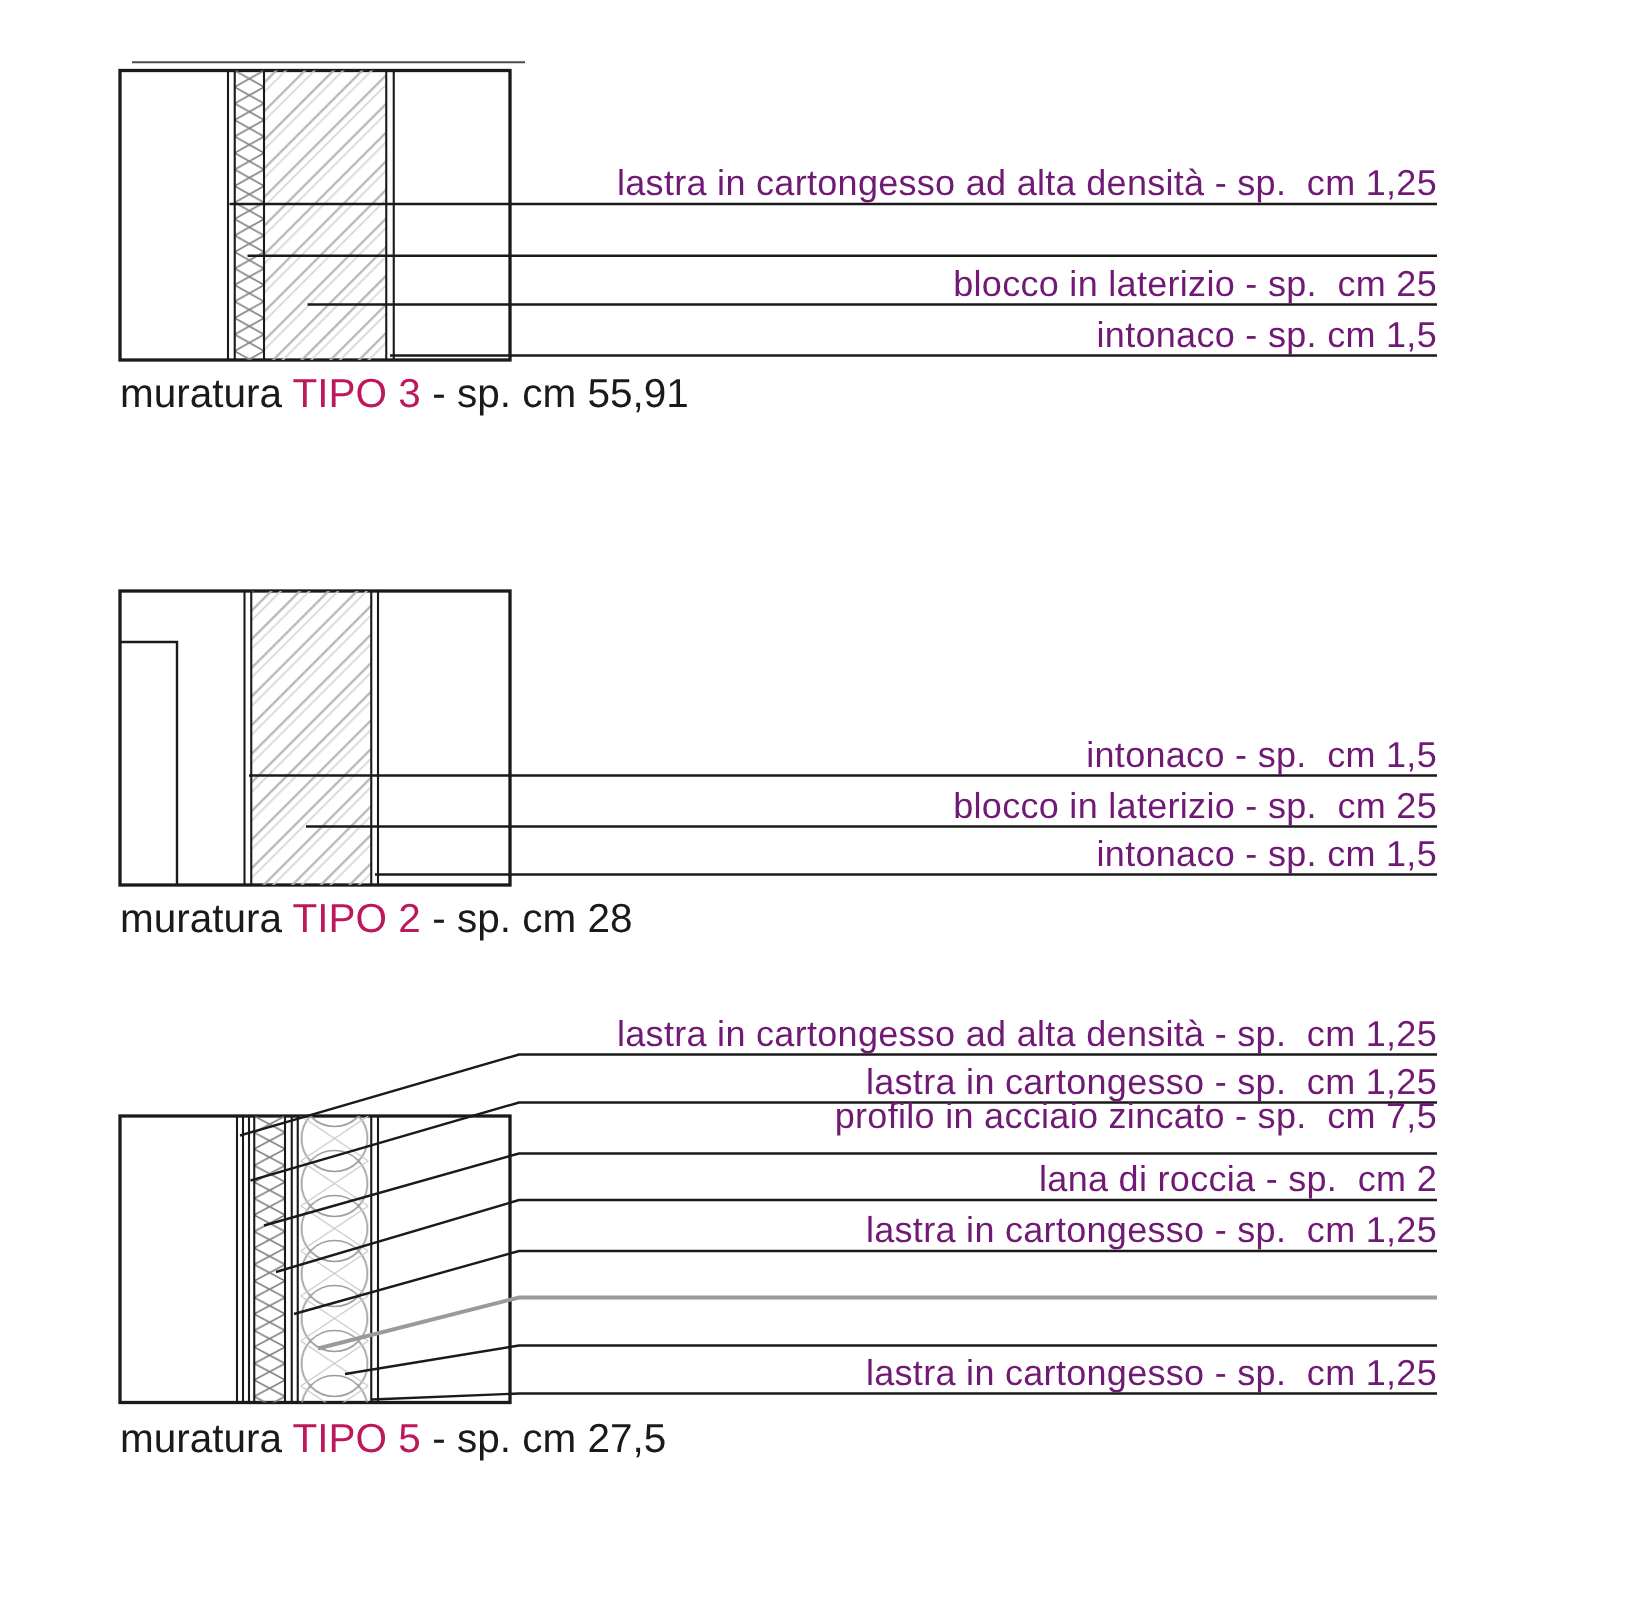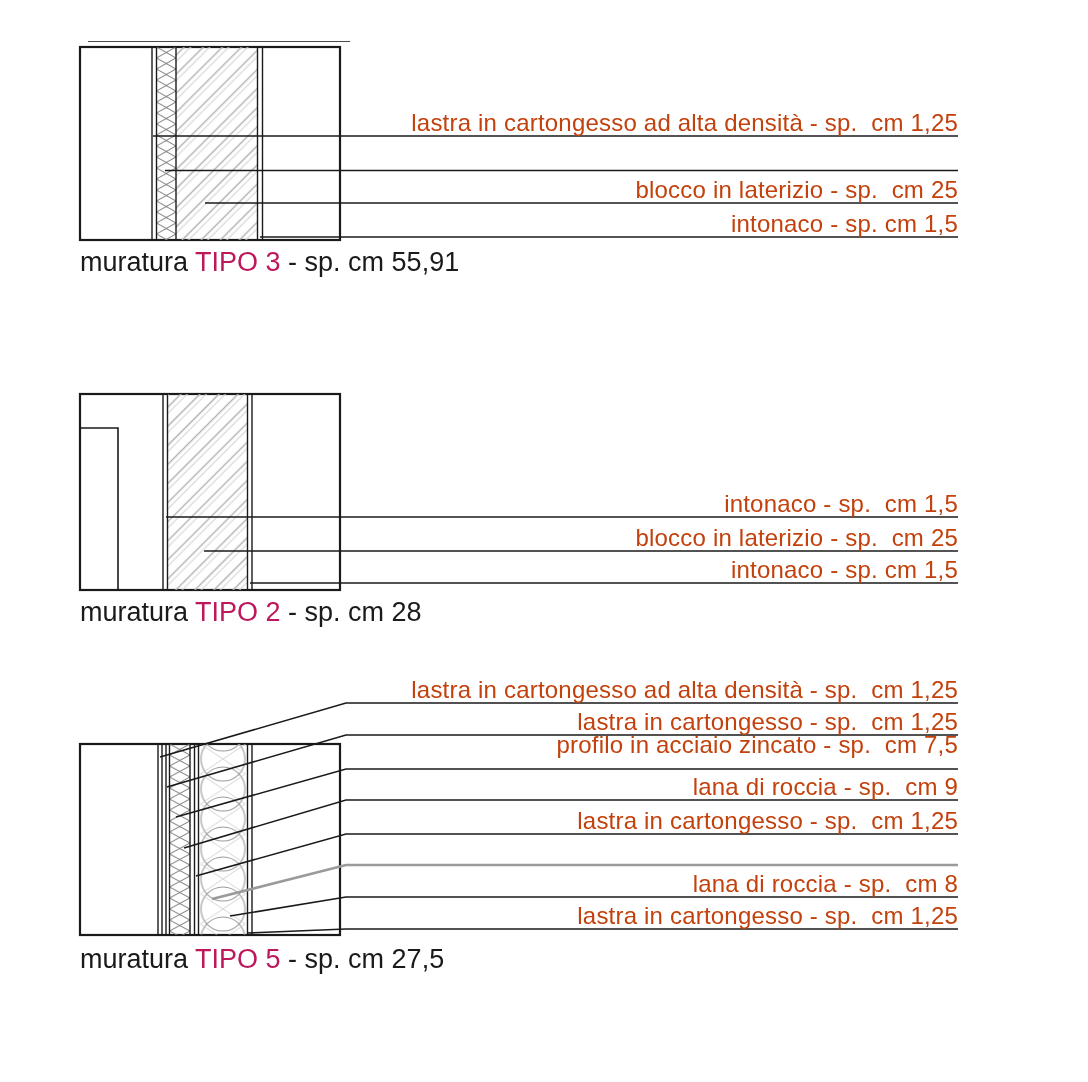--- a/index.html
+++ b/index.html
@@ -9,21 +9,21 @@
     background:#ffffff;
     overflow:hidden;
     font-family:"Liberation Sans",sans-serif;
   }
   .canvas svg{position:absolute;left:0;top:0;}
   .label{
     position:absolute;
     right:130px;
     font-size:24px;
     line-height:28px;
-    color:#c2410c;
+    color:#701a75;
     white-space:pre;
     letter-spacing:0.2px;
     text-align:center;
   }
   .caption{
     position:absolute;
     left:80px;
     font-size:27px;
     line-height:30px;
     color:#1a1a1a;
@@ -133,19 +133,18 @@
   <div class="caption" style="top:247px"><span>muratura </span><span class="red">TIPO 3</span><span> - sp. cm 55,91</span></div>
 
   <div class="label" style="top:489.5px">intonaco - sp.  cm 1,5</div>
   <div class="label" style="top:523.5px">blocco in laterizio - sp.  cm 25</div>
   <div class="label" style="top:555.5px">intonaco - sp. cm 1,5</div>
   <div class="caption" style="top:597px"><span>muratura </span><span class="red">TIPO 2</span><span> - sp. cm 28</span></div>
 
   <div class="label" style="top:675.5px">lastra in cartongesso ad alta densità - sp.  cm 1,25</div>
   <div class="label" style="top:707.5px">lastra in cartongesso - sp.  cm 1,25</div>
   <div class="label" style="top:731px">profilo in acciaio zincato - sp.  cm 7,5</div>
-  <div class="label" style="top:772.5px">lana di roccia - sp.  cm 9</div>
+  <div class="label" style="top:772.5px">lana di roccia - sp.  cm 2</div>
   <div class="label" style="top:806.5px">lastra in cartongesso - sp.  cm 1,25</div>
-  <div class="label" style="top:869.5px">lana di roccia - sp.  cm 8</div>
   <div class="label" style="top:901.5px">lastra in cartongesso - sp.  cm 1,25</div>
   <div class="caption" style="top:944px"><span>muratura </span><span class="red">TIPO 5</span><span> - sp. cm 27,5</span></div>
 
 </div>
 
 </body></html>

